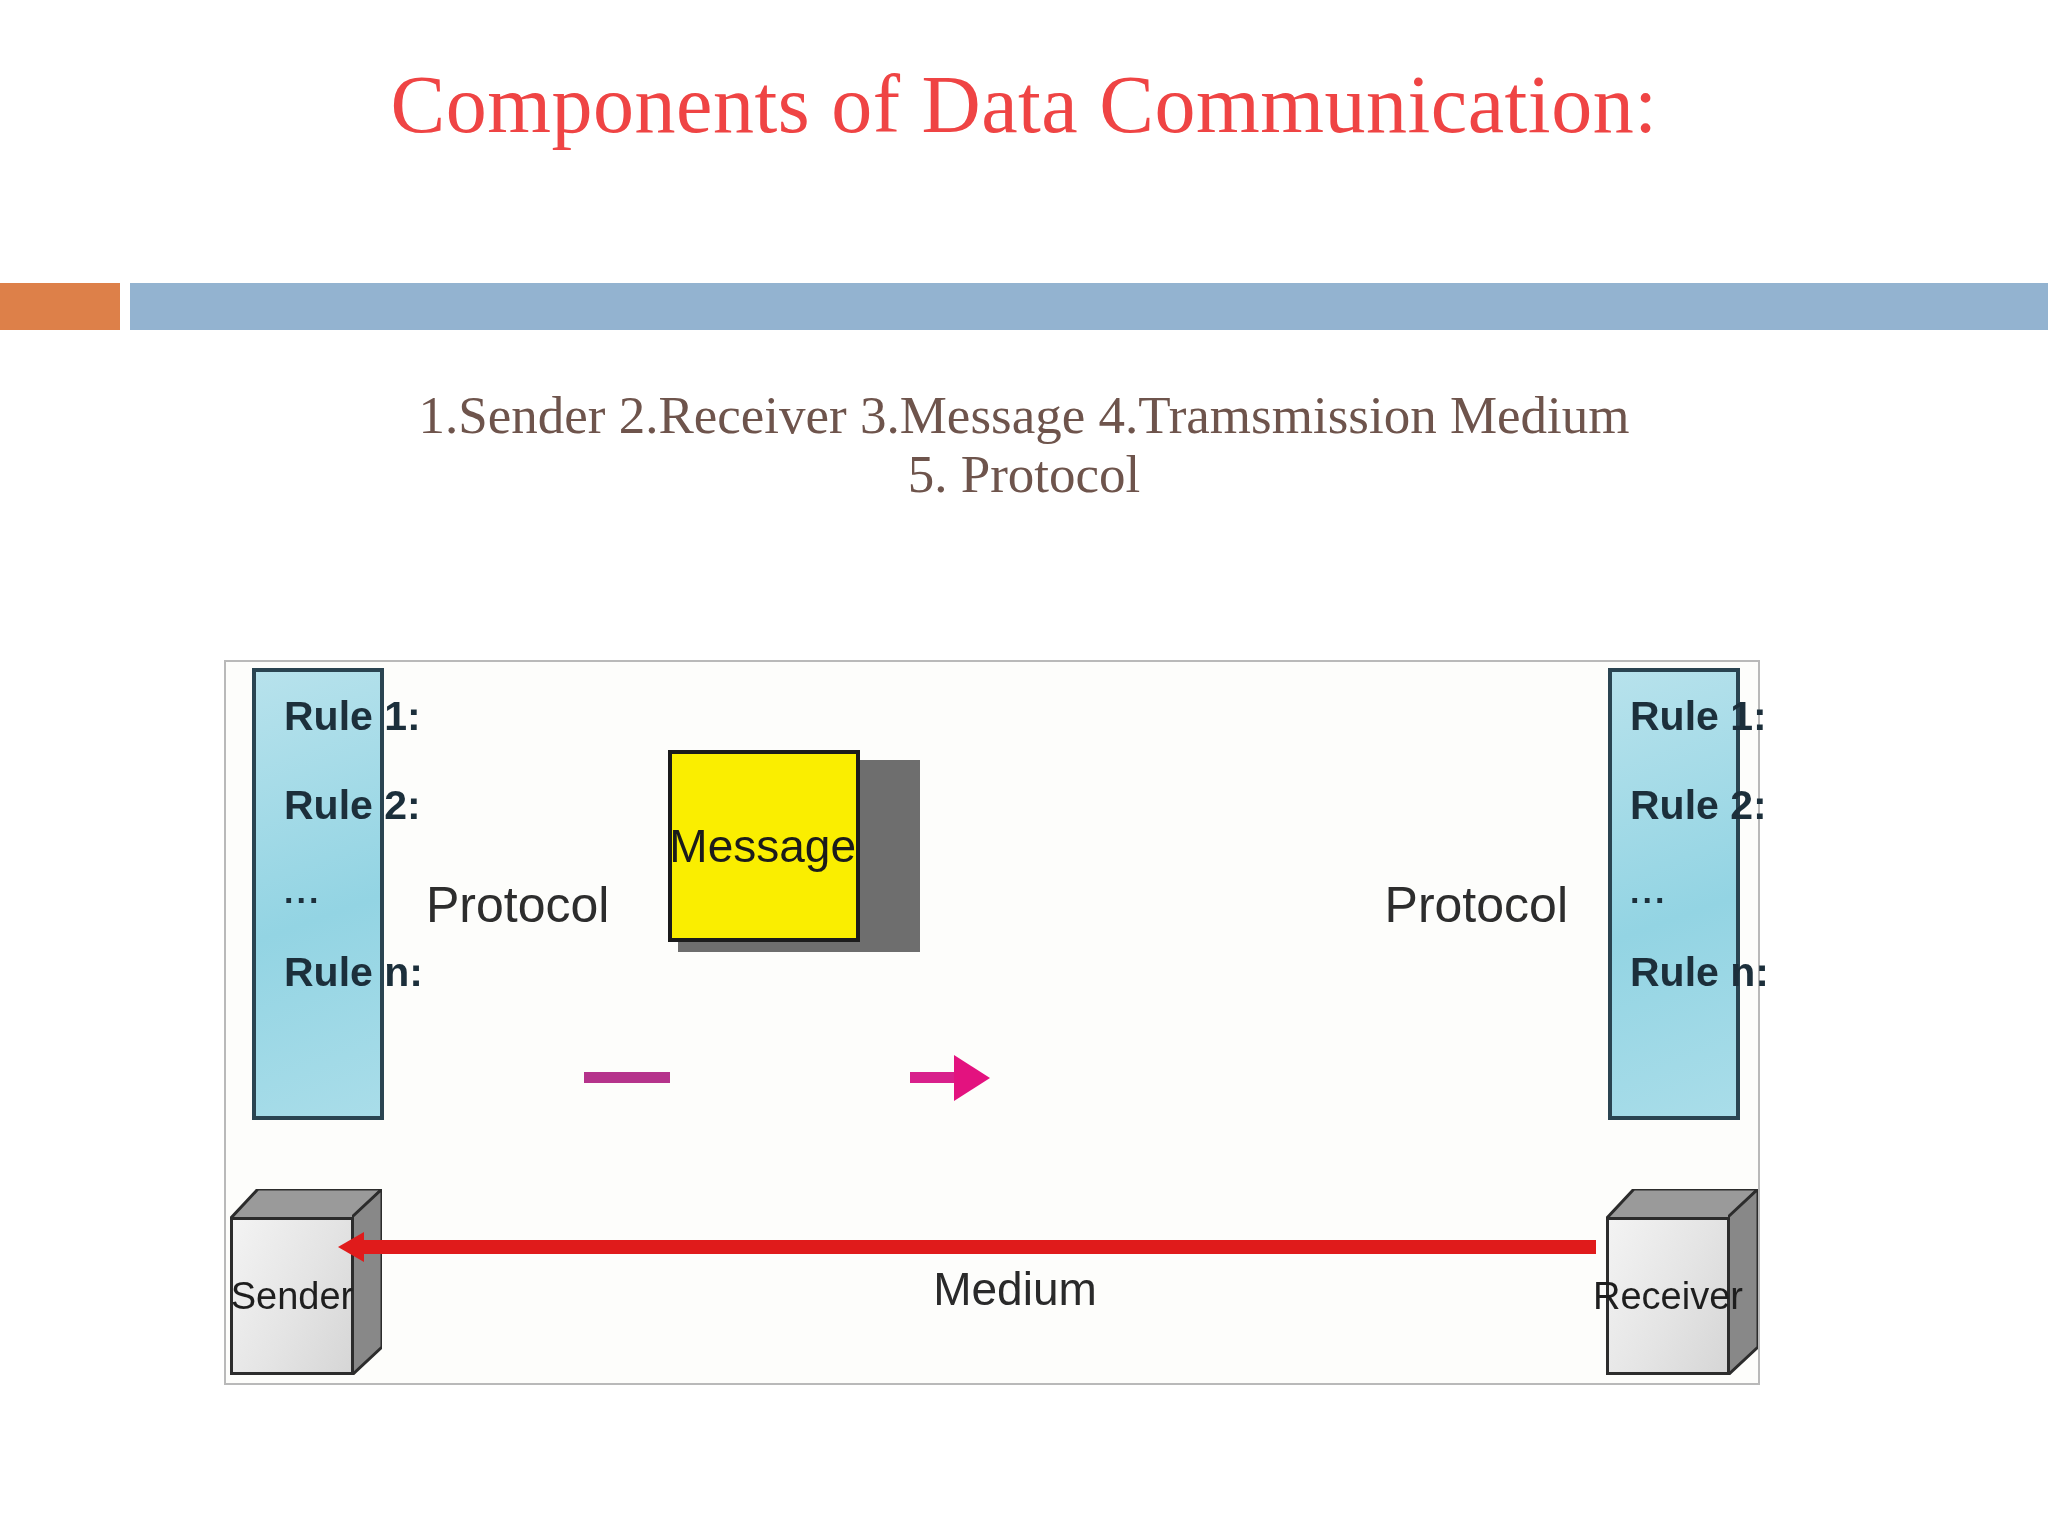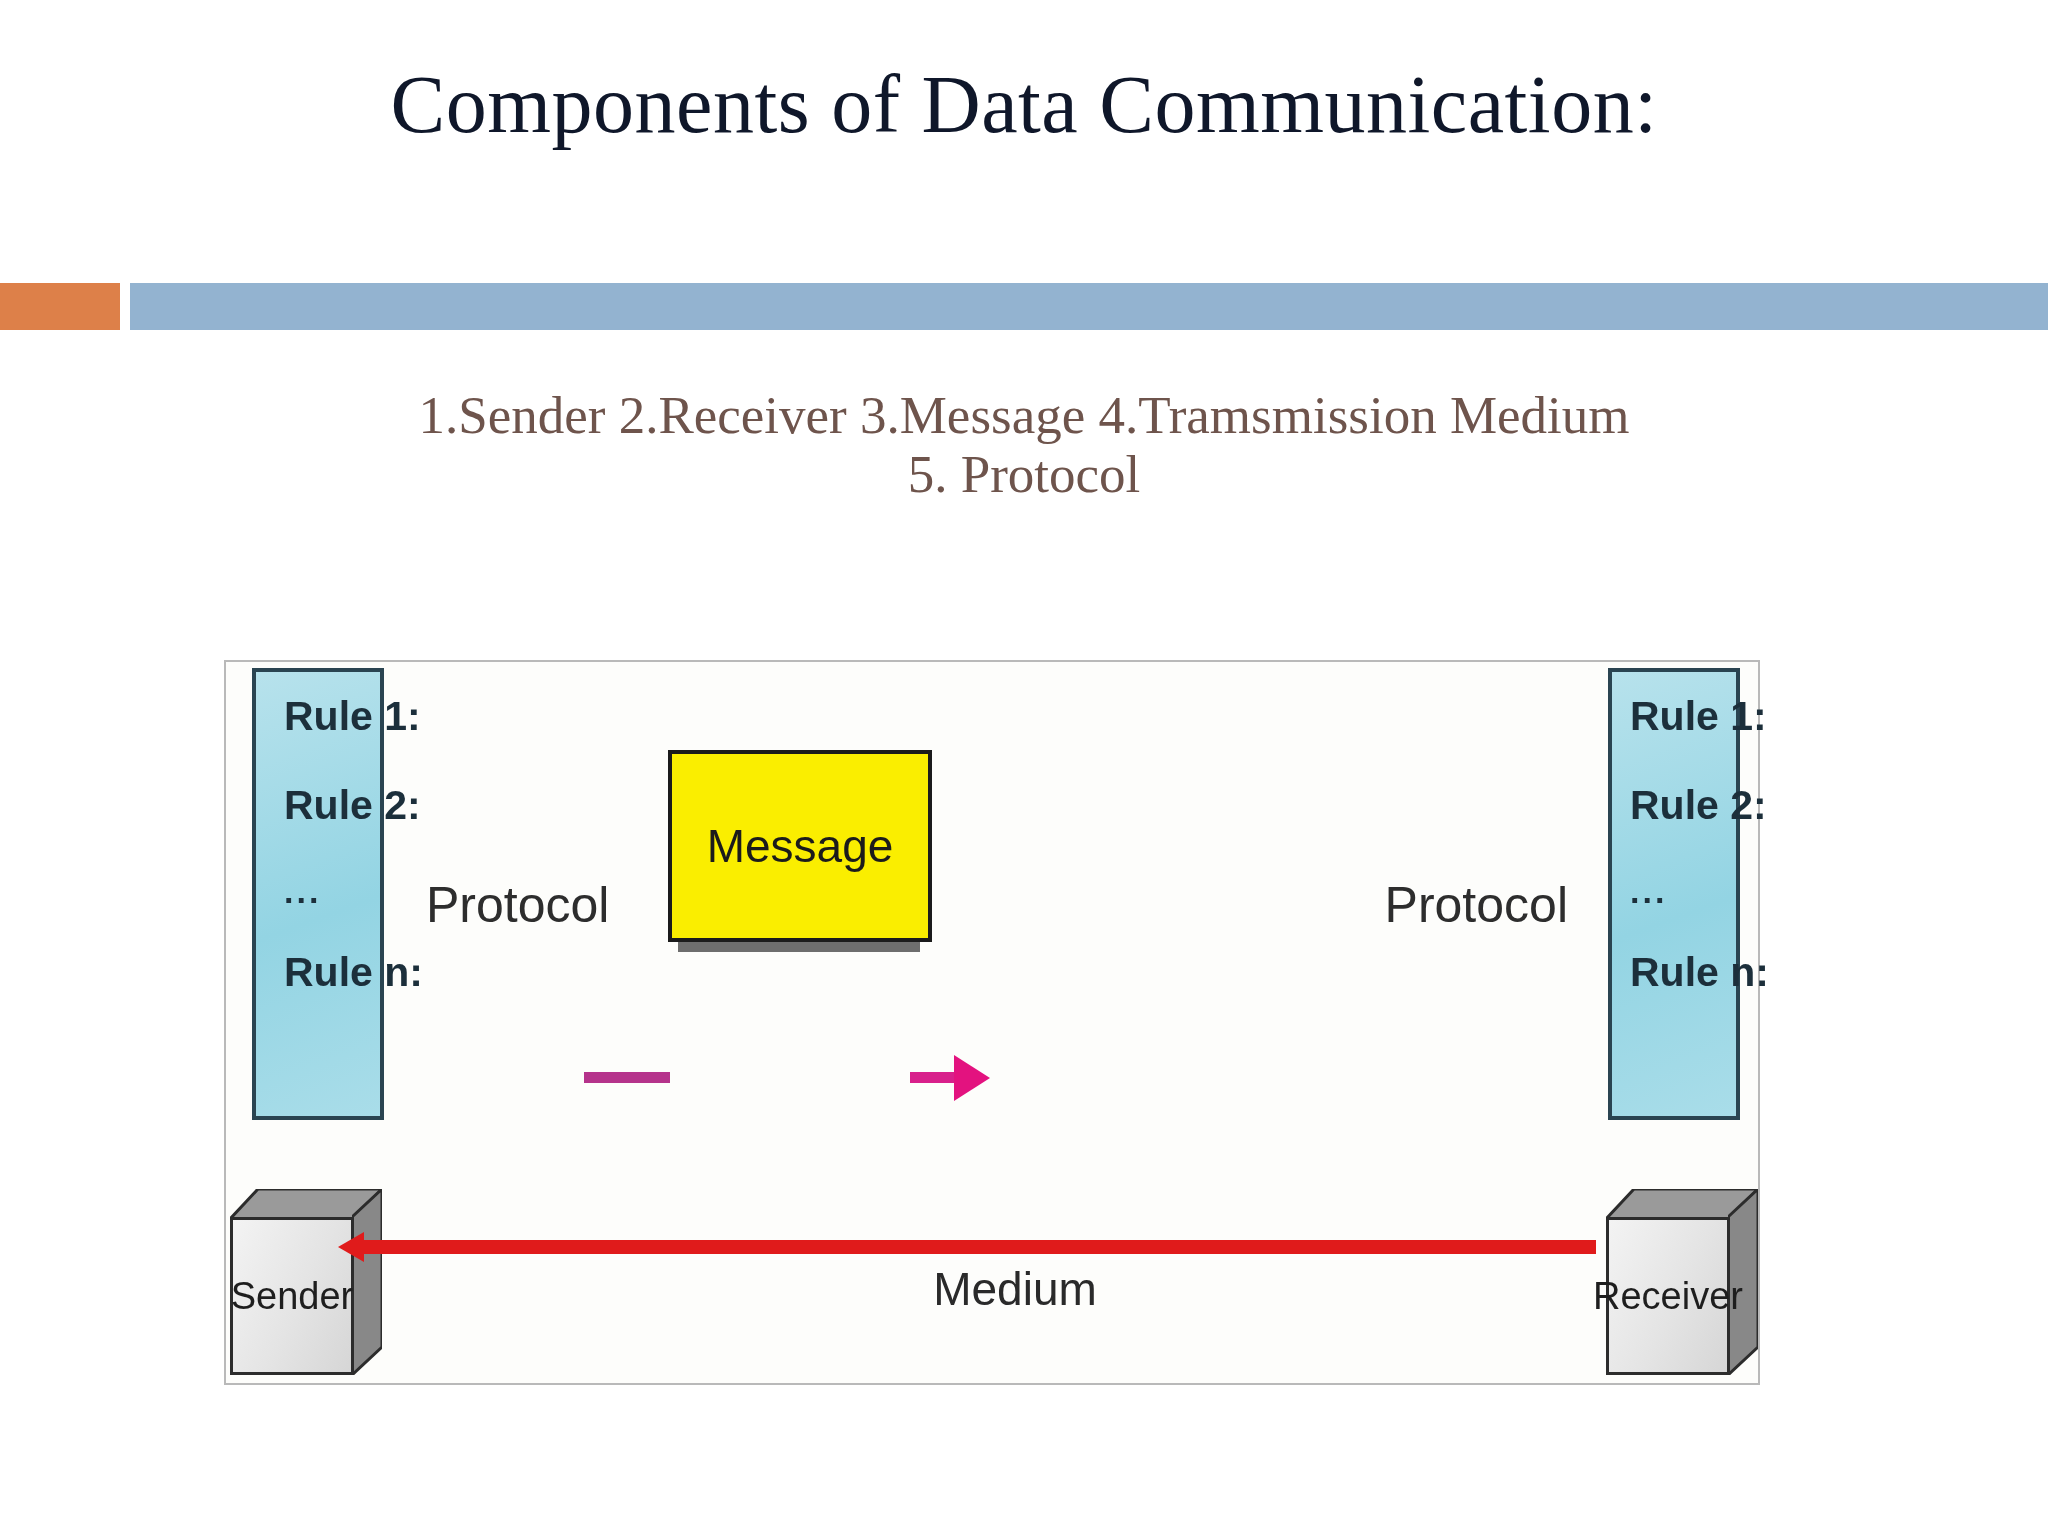--- a/index.html
+++ b/index.html
@@ -18,21 +18,21 @@
   
   .slide-title {
     position: absolute;
     left: 0;
     top: 62px;
     width: 2048px;
     text-align: center;
     font-family: "Liberation Serif", serif;
     font-size: 82px;
     line-height: 1.05;
-    color: #0f172a;
+    color: #ef4444;
     letter-spacing: 0.5px;
     white-space: nowrap;
   }
 
   
   .divider {
     position: absolute;
     left: 0;
     top: 283px;
     width: 2048px;
@@ -178,28 +178,28 @@
     left: 452px;
     top: 98px;
     width: 242px;
     height: 192px;
     background: #6E6E6E;
   }
   .message-box {
     position: absolute;
     left: 442px;
     top: 88px;
-    width: 264px;
+    width: 192px;
     height: 192px;
     background: #FAEE00;
     border: 4px solid #1B1B1B;
     box-sizing: border-box;
     display: flex;
     align-items: center;
-    justify-content: center;
+    justify-content: flex-end;
   }
   .message-label {
     font-family: "Liberation Sans", sans-serif;
     font-size: 46px;
     color: #1B1B1B;
     white-space: nowrap;
   }
 
   
   .msg-arrow-in {

